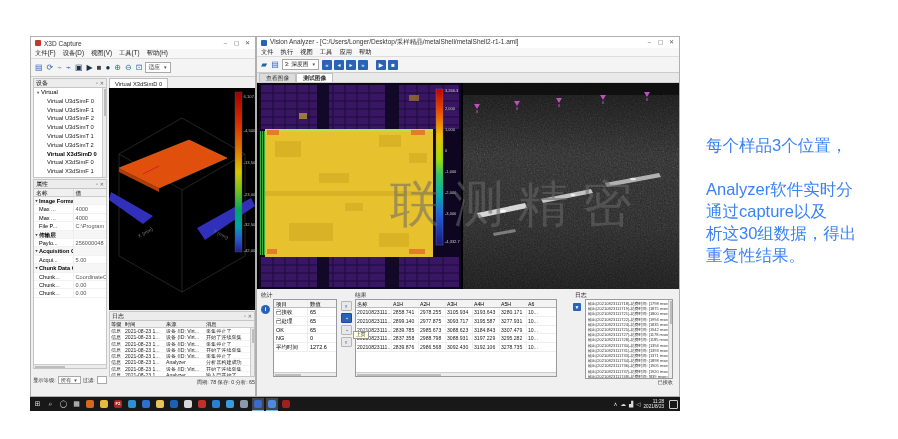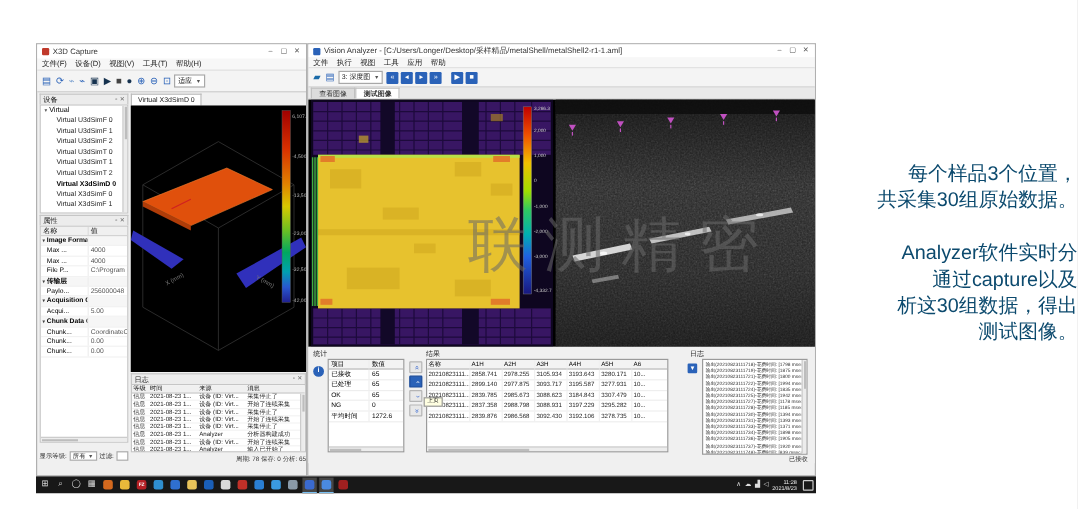--- a/index.html
+++ b/index.html
@@ -100,21 +100,21 @@
   .rc0 { flex:0 0 36px; padding-left:1px; overflow:hidden; border-right:0.5px solid #f0f0f0; }
   .rcn { flex:0 0 27px; padding-left:1px; overflow:hidden; border-right:0.5px solid #f0f0f0; }
   .rce { flex:1; padding-left:1px; overflow:hidden; }
   .alog-box { position:absolute; background:#fff; border:1px solid #9a9a9a; overflow:hidden; padding:1px 4px 1px 2px; }
   .alog-line { font-size:4px; line-height:5.2px; color:#333; white-space:nowrap; overflow:hidden; }
   .alog-footer { position:absolute; font-size:5.2px; color:#333; }
   .funnel-ico { position:absolute; width:8px; height:8px; background:#2a62b8; color:#fff; font-size:5px; line-height:8px; text-align:center; border-radius:1px; }
 
   
   .watermark { position:absolute; left:318px; top:132px; width:326px; height:72px; display:flex; align-items:center; justify-content:center; font-size:50px; font-weight:normal; letter-spacing:14px; color:rgba(105,105,105,0.55); z-index:5; pointer-events:none; text-indent:14px; }
-  .annotation { position:absolute; left:706px; top:134px; width:192px; color:#0c4a6e;text-align:right; }
+  .annotation { position:absolute; left:706px; top:134px; width:192px; color:#3b82f6; }
   .ann-line { font-size:16.5px; line-height:22px; min-height:22px; white-space:nowrap; }
   .taskbar { position:absolute; left:0; top:361px; width:650px; height:14px; background:#181818; display:flex; align-items:center; padding:0 2px; gap:2px; z-index:6; }
   .tb-sys { width:11px; height:12px; color:#ddd; font-size:7px; line-height:12px; text-align:center; }
   .tb-app { width:12px; height:13px; display:flex; align-items:center; justify-content:center; }
   .tb-app .dot { width:8px; height:8px; border-radius:2px; background:var(--c,#888); color:#fff; font-size:4px; line-height:8px; text-align:center; font-weight:bold; overflow:hidden; }
   .tb-app.active { background:#454545; box-shadow:inset 0 -1px 0 #79c0f2; }
   .tray { margin-left:auto; display:flex; align-items:center; gap:3px; }
   .tray-ico { color:#ddd; font-size:5.5px; line-height:12px; }
   .clock { text-align:right; font-size:4.6px; line-height:5.4px; color:#eee; }
   .ac-ico { width:9px; height:9px; border:1px solid #ccc; border-radius:1px; margin-left:2px; }
@@ -789,20 +789,19 @@
           <span style="display:block">2021/8/23</span>
         </span>
         <span class="ac-ico"></span>
       </span>
     </div>
   </div>
 
   <div class="annotation">
 
   <div class="ann-line">每个样品3个位置，</div>
-      <div class="ann-line">共采集30组原始数据。</div>
       <div class="ann-line"></div>
       <div class="ann-line">Analyzer软件实时分</div>
       <div class="ann-line">通过capture以及</div>
       <div class="ann-line">析这30组数据，得出</div>
-      <div class="ann-line">测试图像。</div>
+      <div class="ann-line">重复性结果。</div>
     </div>
 </div>
 
 </body></html>

